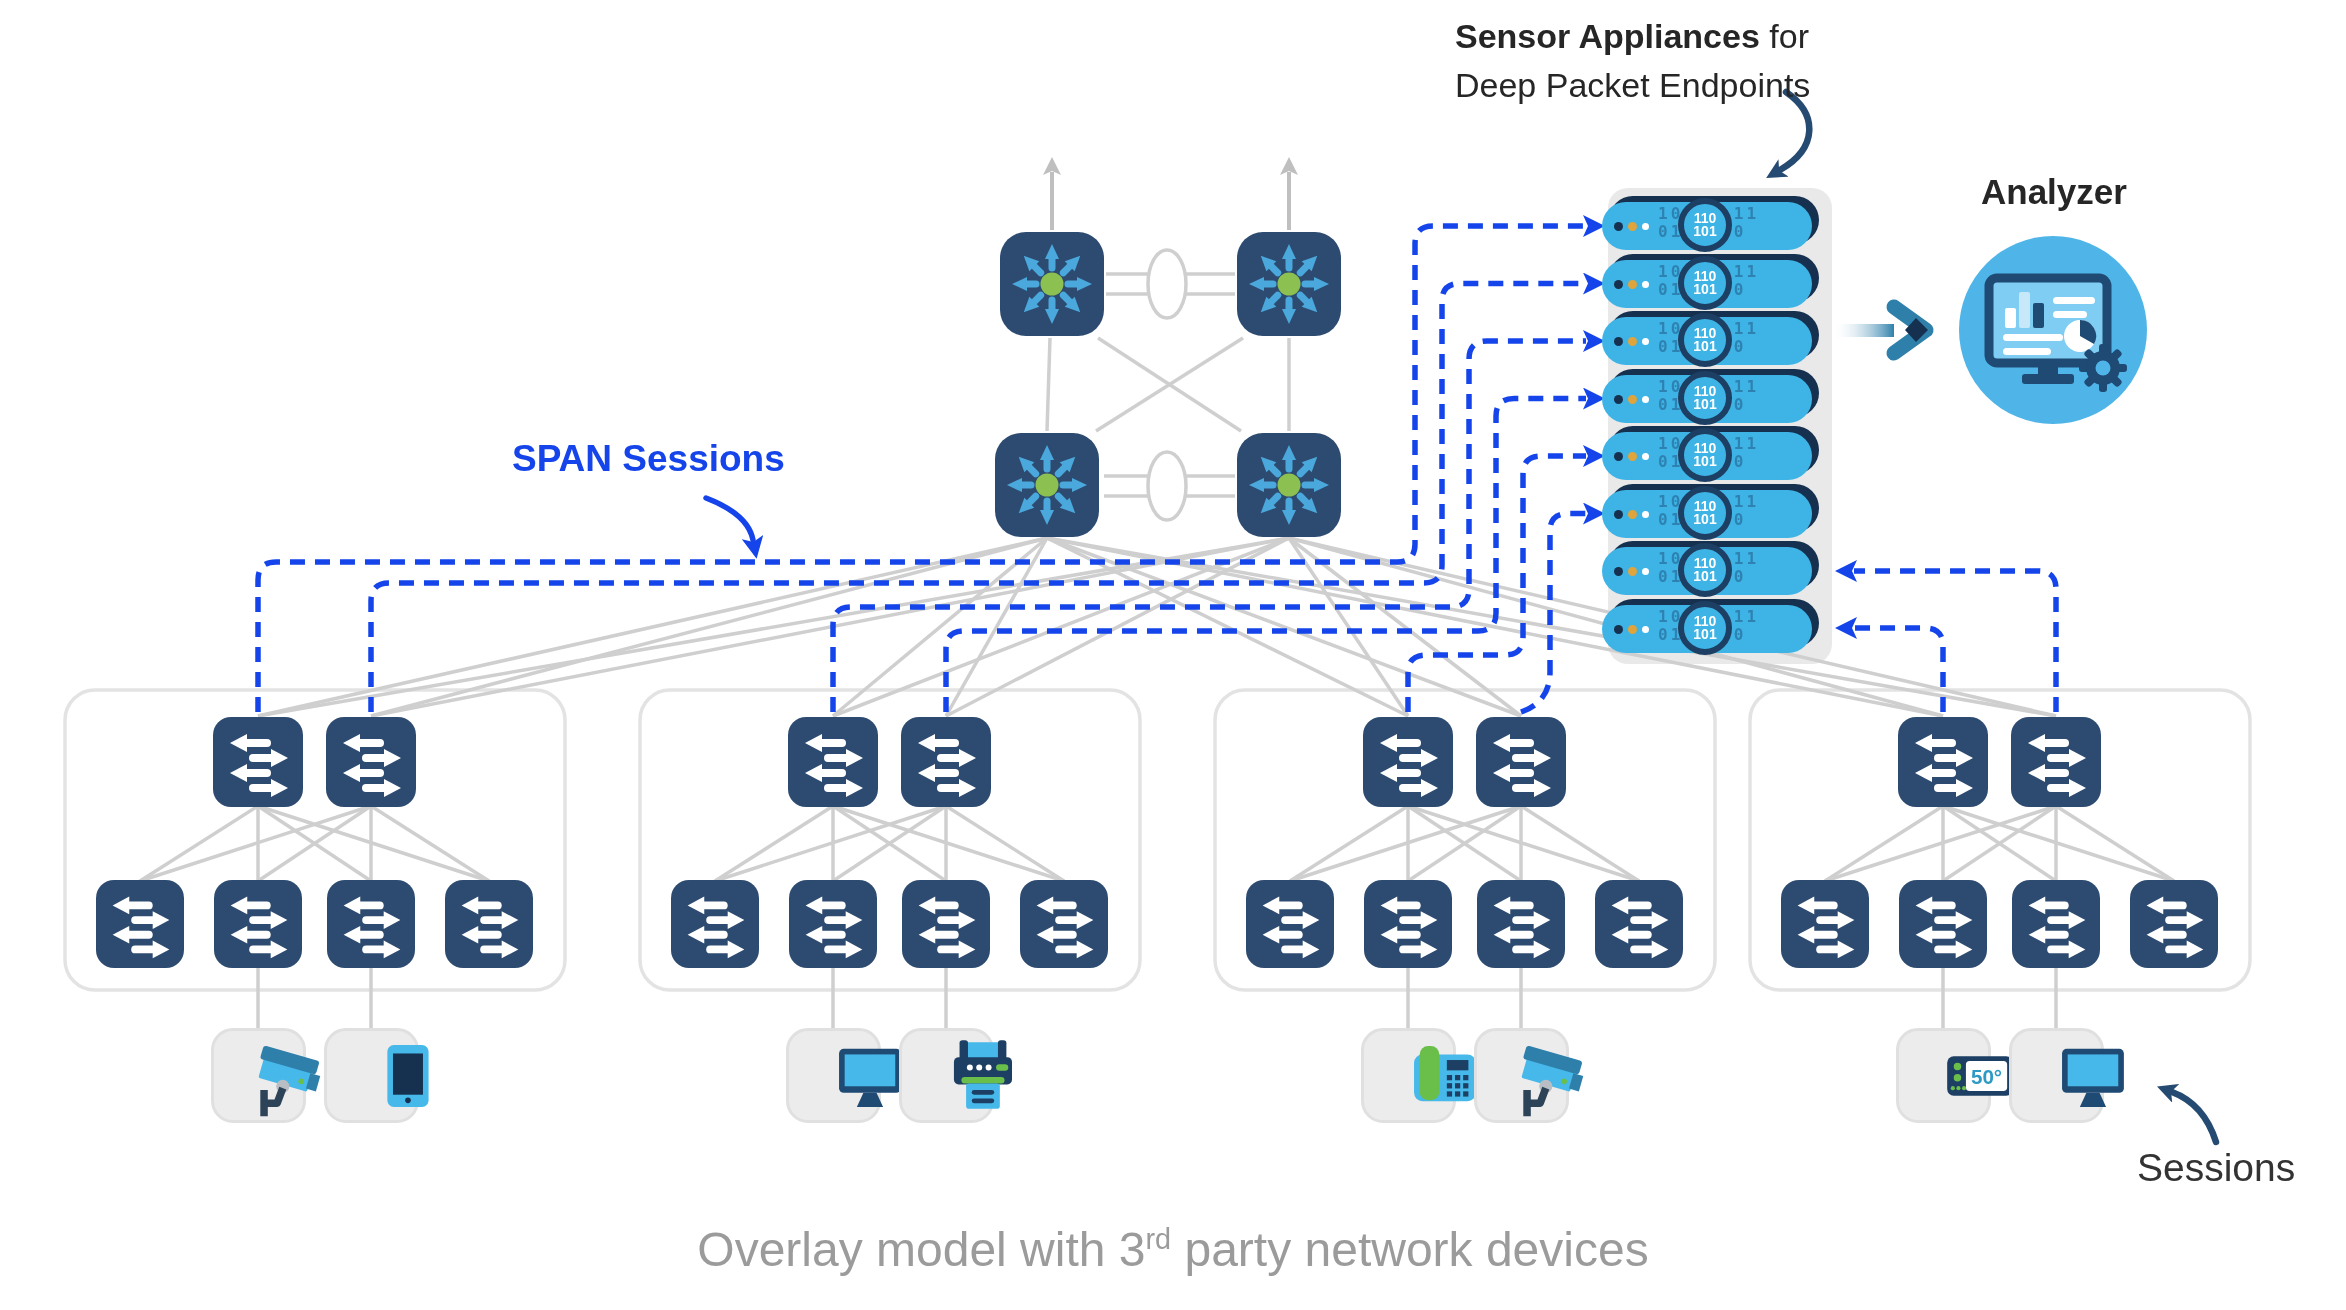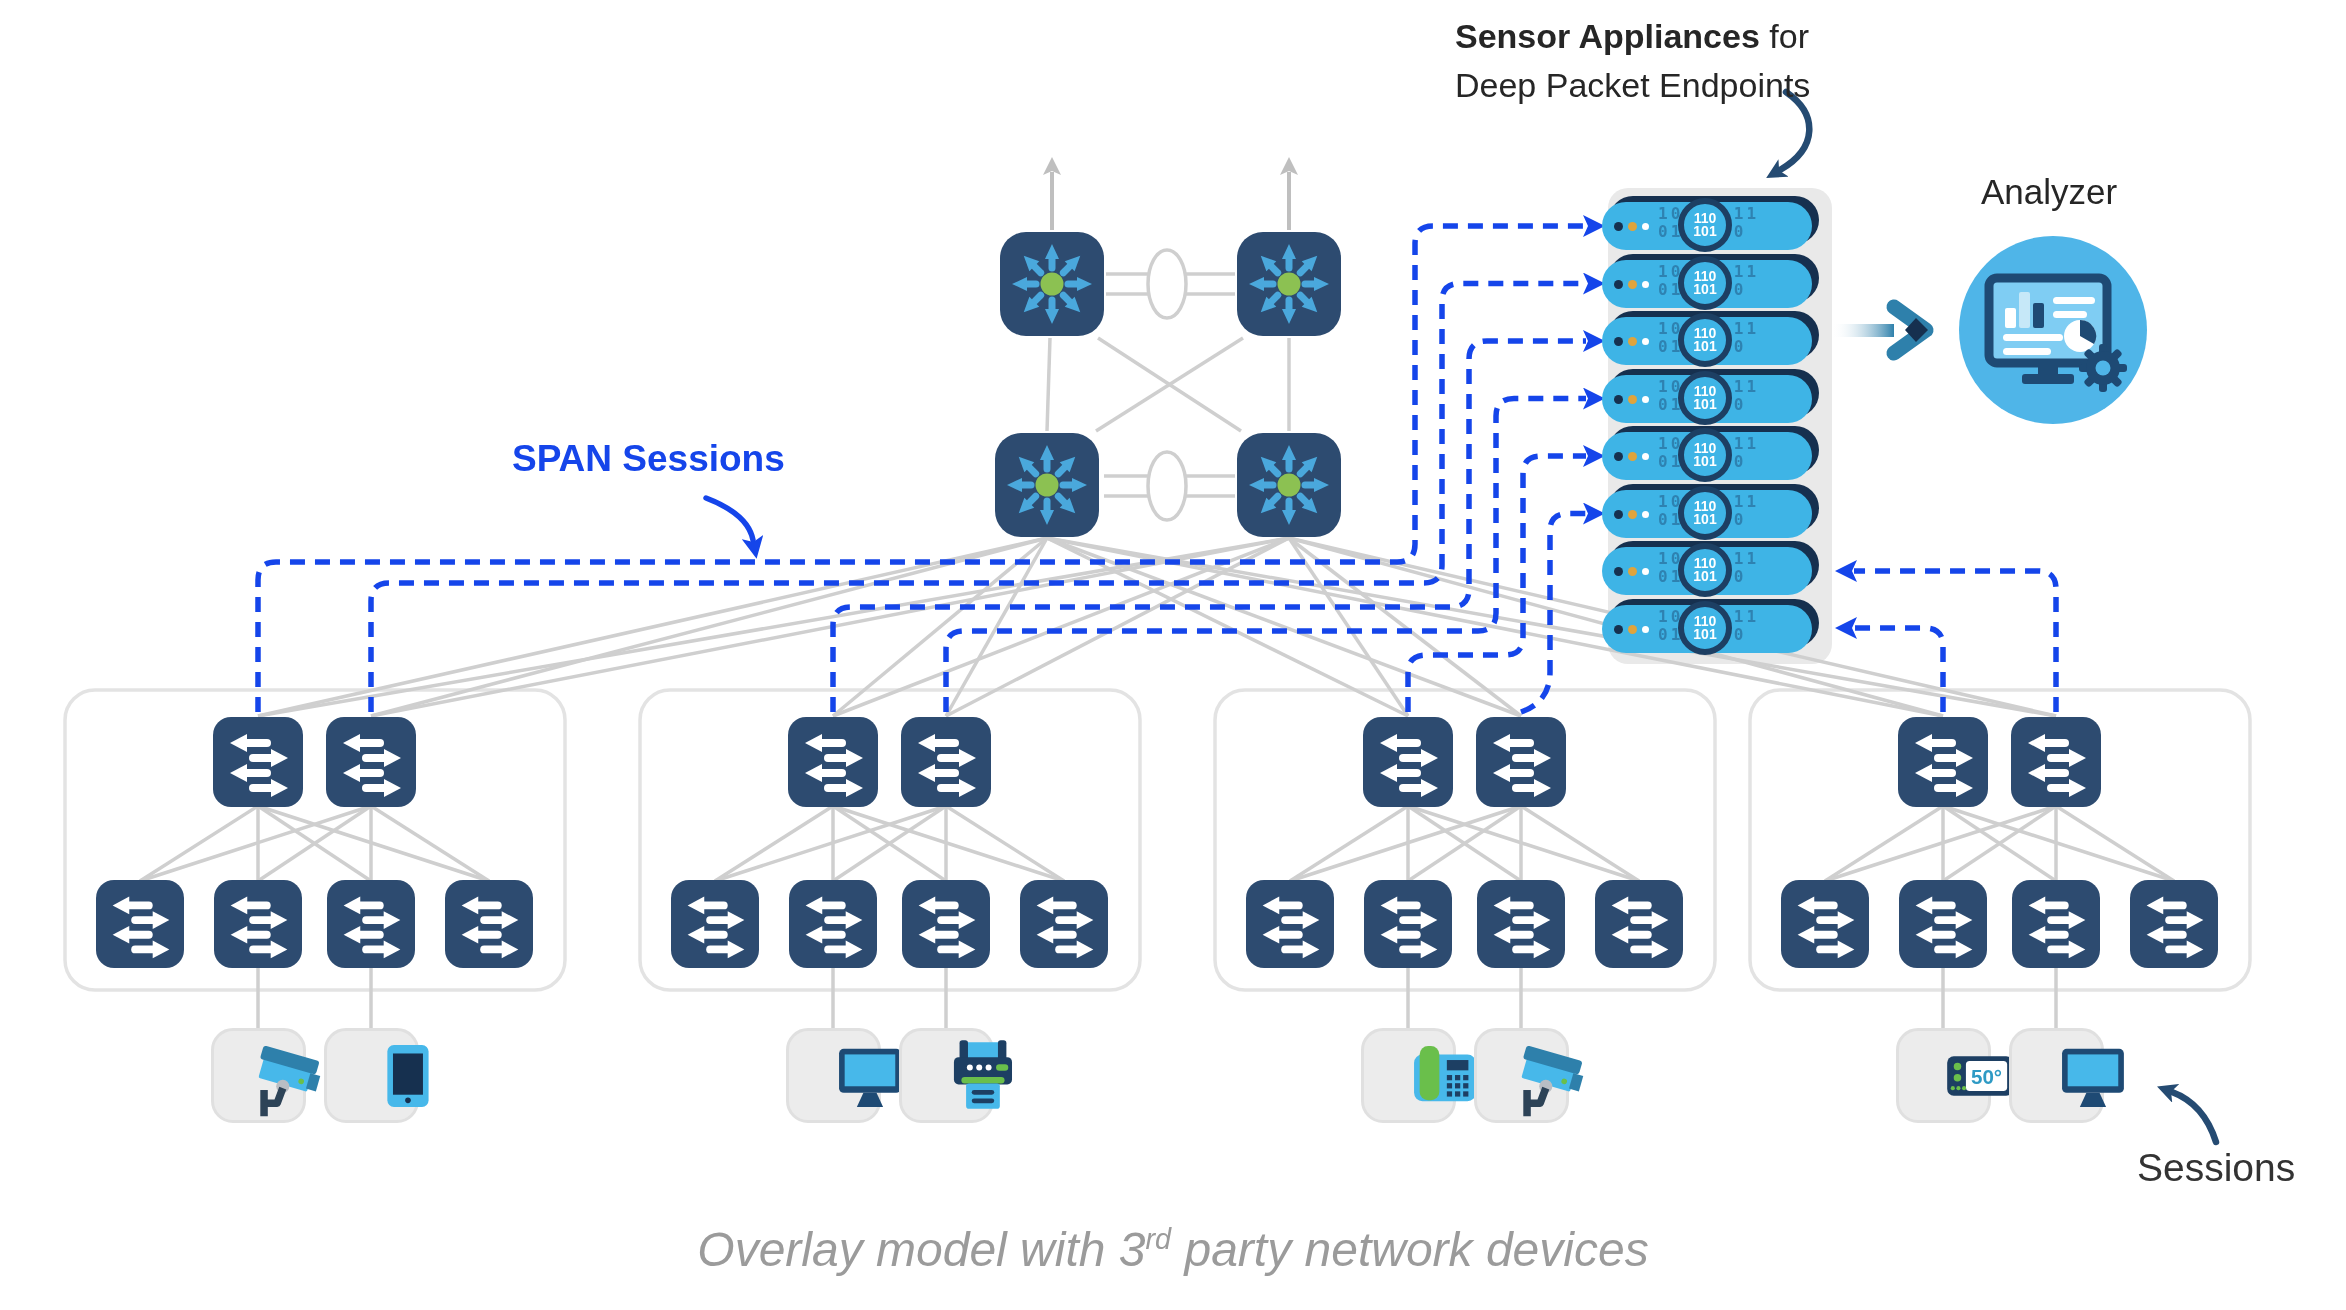--- a/index.html
+++ b/index.html
@@ -1,21 +1,21 @@
 <!DOCTYPE html>
 <html><head>
 <meta charset="utf-8">
 <style>
   html,body{margin:0;padding:0;background:#fff;font-family:"Liberation Sans",sans-serif;}
   .canvas{position:relative;width:2346px;height:1310px;background:#fff;overflow:hidden;}
   #net-svg{position:absolute;left:0;top:0;width:2346px;height:1310px;}
   .lbl{position:absolute;white-space:nowrap;}
   .note{left:1455px;top:12px;font-size:34px;line-height:1.45;color:#262626;}
   .note b{font-weight:bold;}
-  .analyzer-lbl{left:1981px;top:172px;font-size:35px;font-weight:normal;color:#262626;}
+  .analyzer-lbl{left:1981px;top:172px;font-size:35px;font-weight:bold;color:#262626;}
   .span-lbl{left:512px;top:438px;font-size:37px;font-weight:bold;}
   .endpoints-lbl{left:2137px;top:1146px;font-size:39px;color:#333;}
   .caption{left:50%;top:1222px;transform:translateX(-50%);font-size:48px;color:#9b9b9b;}
   .caption sup{font-size:0.6em;vertical-align:super;}
   .router{position:absolute;width:104px;height:104px;border-radius:26px;}
   .switch{position:absolute;border-radius:18px;}
   .tile{position:absolute;width:95px;height:95px;border-radius:22px;background:#ececec;border:3px solid #e0e0e0;box-sizing:border-box;padding-left:36px;}
   .appl{position:absolute;left:1602px;width:210px;height:48px;}
   .pill-back{position:absolute;left:7px;right:-7px;top:-6px;bottom:6px;border-radius:26px;}
   .pill-front{position:absolute;inset:0;border-radius:24px;}
@@ -147,21 +147,21 @@
     <b>Sensor Appliances</b><span> for</span><br>
     <span>Deep Packet Endpoints</span>
   </div>
 
   <div class="lbl analyzer-lbl">Analyzer</div>
 
   <div class="lbl span-lbl" id="span-lbl" style="color: rgb(21, 69, 234); text-align: right;">SPAN Sessions</div>
 
   <div class="lbl endpoints-lbl">Sessions</div>
 
-  <div class="lbl caption" style="color: rgb(155, 155, 155); font-style: italic;">
+  <div class="lbl caption" style="color: rgb(155, 155, 155);">
     <span>Overlay model with 3</span><sup>rd</sup><span> party network devices</span>
   </div>
 
   <div id="icons">
       <div class="router" style="left: 1000px; top: 232px; background: rgb(45, 75, 112);"><svg width="104" height="104" viewBox="0 0 104 104">
           <g transform="rotate(0 52 52)">
             <path d="M52 36 V26" stroke="#4aa8dc" stroke-width="7" stroke-linecap="round"></path>
             <path d="M45 27 L52 12 L59 27 Z" fill="#4aa8dc"></path>
           </g>
           <g transform="rotate(45 52 52)">

